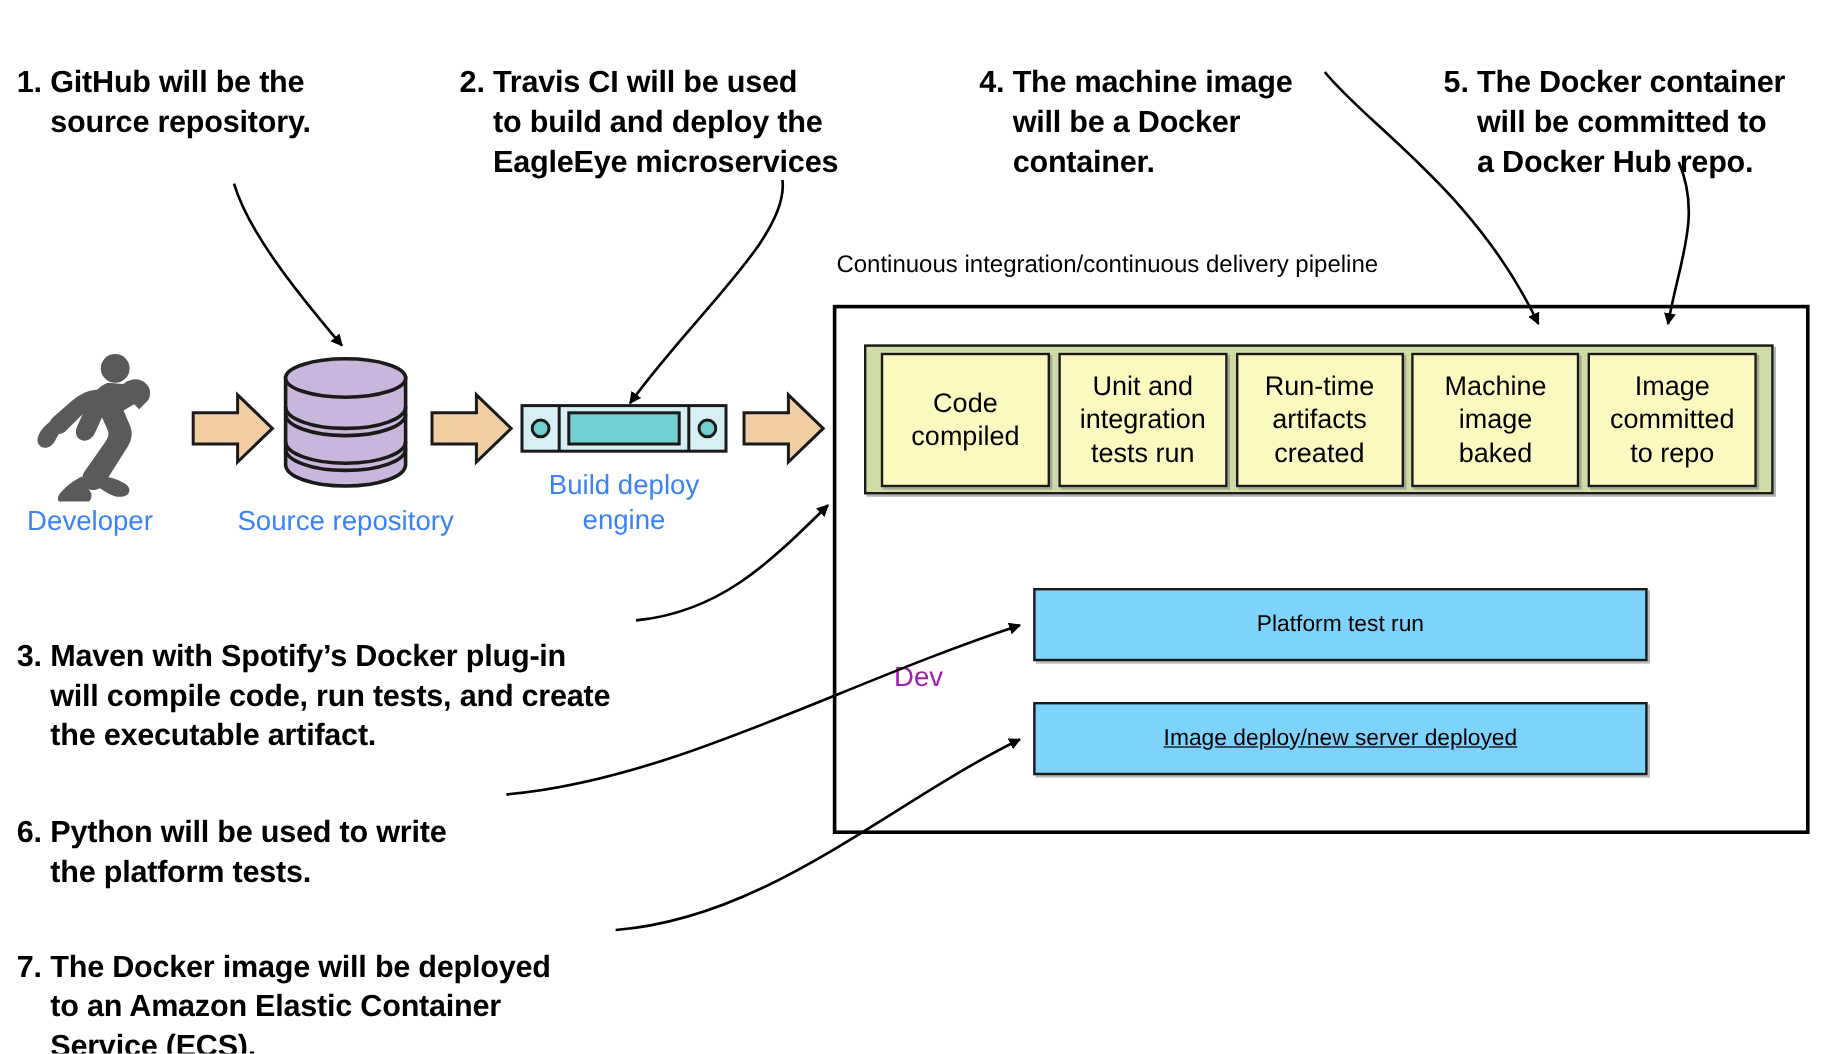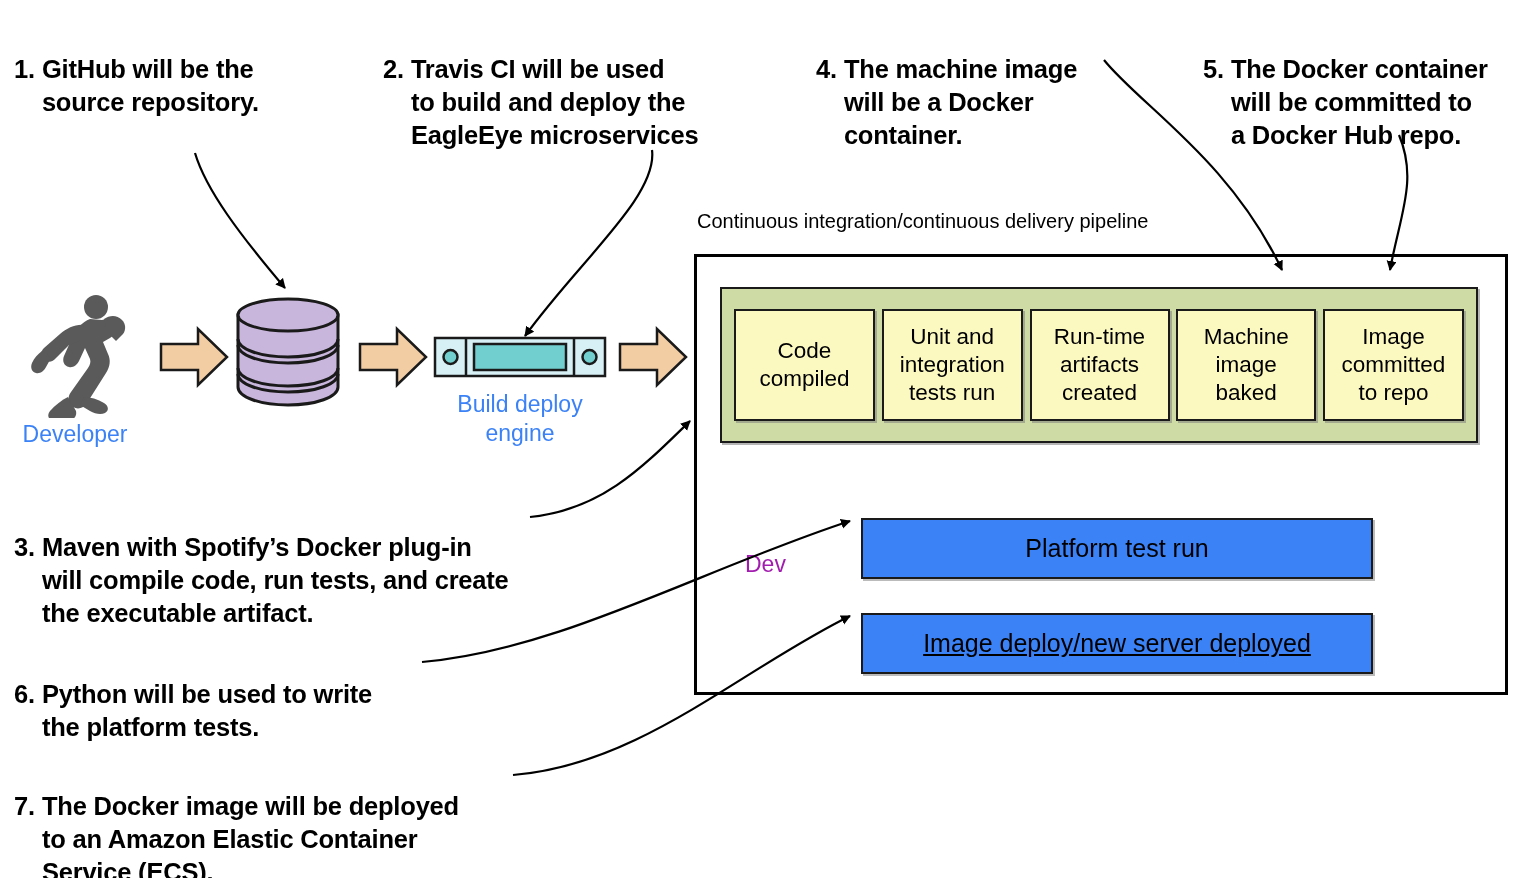--- a/index.html
+++ b/index.html
@@ -45,21 +45,21 @@
     background:#ffffff;
     box-sizing:border-box;
   }
   #pipeline-title{
     position:absolute;left:697px;top:210px;
     font-size:20px;color:#000;white-space:nowrap;
   }
 
   
   #green-band{
-    position:absolute;left:720px;top:287px;width:758px;height:156px;
+    position:absolute;left:720px;top:287px;width:758px;height:125px;
     background:#cfdba4;
     border:2px solid #1a1a1a;
     box-sizing:border-box;
     box-shadow:2px 2px 0 rgba(120,120,120,.55);
   }
   #green-band .cells{
     position:absolute;left:0;top:0;width:100%;height:100%;
     display:flex;align-items:center;justify-content:space-between;
     padding:0 12px;box-sizing:border-box;
   }
@@ -77,27 +77,26 @@
   }
   .stage-box.w1{width:141px;}
   .stage-box.w2{width:141px;}
   .stage-box.w3{width:140px;}
   .stage-box.w4{width:140px;}
   .stage-box.w5{width:141px;}
 
   
   .wide-box{
     position:absolute;
-    background:#3b82f6;
+    background:#7dd3fc;
     border:2px solid #1a1a1a;
     box-sizing:border-box;
     display:flex;align-items:center;justify-content:center;
-    font-size:25px;color:#000;
+    font-size:19px;color:#000;
     box-shadow:2px 2px 0 rgba(120,120,120,.5);
-    margin-top:28px;
   }
   #platform-test-box{left:861px;top:490px;width:512px;height:61px;}
   #image-deploy-box{left:861px;top:585px;width:512px;height:61px;text-decoration:underline;}
   #dev-label{position:absolute;left:745px;top:551px;font-size:23px;color:#a21caf;}
 
   
   #developer-icon{position:absolute;left:24px;top:293px;width:120px;height:125px;}
   #developer-caption{left:0;top:420px;width:150px;}
 
   #repo-icon{position:absolute;left:233px;top:295px;width:110px;height:112px;}
@@ -196,20 +195,21 @@
   <div id="repo-icon">
     <svg viewBox="0 0 110 112" width="110" height="112" aria-hidden="true">
       <path d="M5 20 L5 92 C5 102 27 110 55 110 C83 110 105 102 105 92 L105 20 Z" fill="#c9b6dd" stroke="#1a1a1a" stroke-width="3"></path>
       <ellipse cx="55" cy="20" rx="50" ry="16" fill="#c9b6dd" stroke="#1a1a1a" stroke-width="3"></ellipse>
       <path d="M5 44 C5 54 27 62 55 62 C83 62 105 54 105 44" fill="none" stroke="#1a1a1a" stroke-width="3"></path>
       <path d="M5 50 C5 60 27 68 55 68 C83 68 105 60 105 50" fill="none" stroke="#1a1a1a" stroke-width="3"></path>
       <path d="M5 73 C5 83 27 91 55 91 C83 91 105 83 105 73" fill="none" stroke="#1a1a1a" stroke-width="3"></path>
       <path d="M5 79 C5 89 27 97 55 97 C83 97 105 89 105 79" fill="none" stroke="#1a1a1a" stroke-width="3"></path>
     </svg>
   </div>
+  <div class="lbl" id="repo-caption">Source repository</div>
 
   <div id="build-icon">
     <svg viewBox="0 0 174 42" width="174" height="42" aria-hidden="true">
       <rect x="2" y="2" width="170" height="38" fill="#d7f0f5" stroke="#1a1a1a" stroke-width="2.5"></rect>
       <line x1="33" y1="2" x2="33" y2="40" stroke="#1a1a1a" stroke-width="2.5"></line>
       <line x1="141" y1="2" x2="141" y2="40" stroke="#1a1a1a" stroke-width="2.5"></line>
       <circle cx="17.5" cy="21" r="7" fill="#72cfcf" stroke="#1a1a1a" stroke-width="2.5"></circle>
       <circle cx="156.5" cy="21" r="7" fill="#72cfcf" stroke="#1a1a1a" stroke-width="2.5"></circle>
       <rect x="41" y="8" width="92" height="26" fill="#72cfcf" stroke="#1a1a1a" stroke-width="2.5"></rect>
     </svg>

